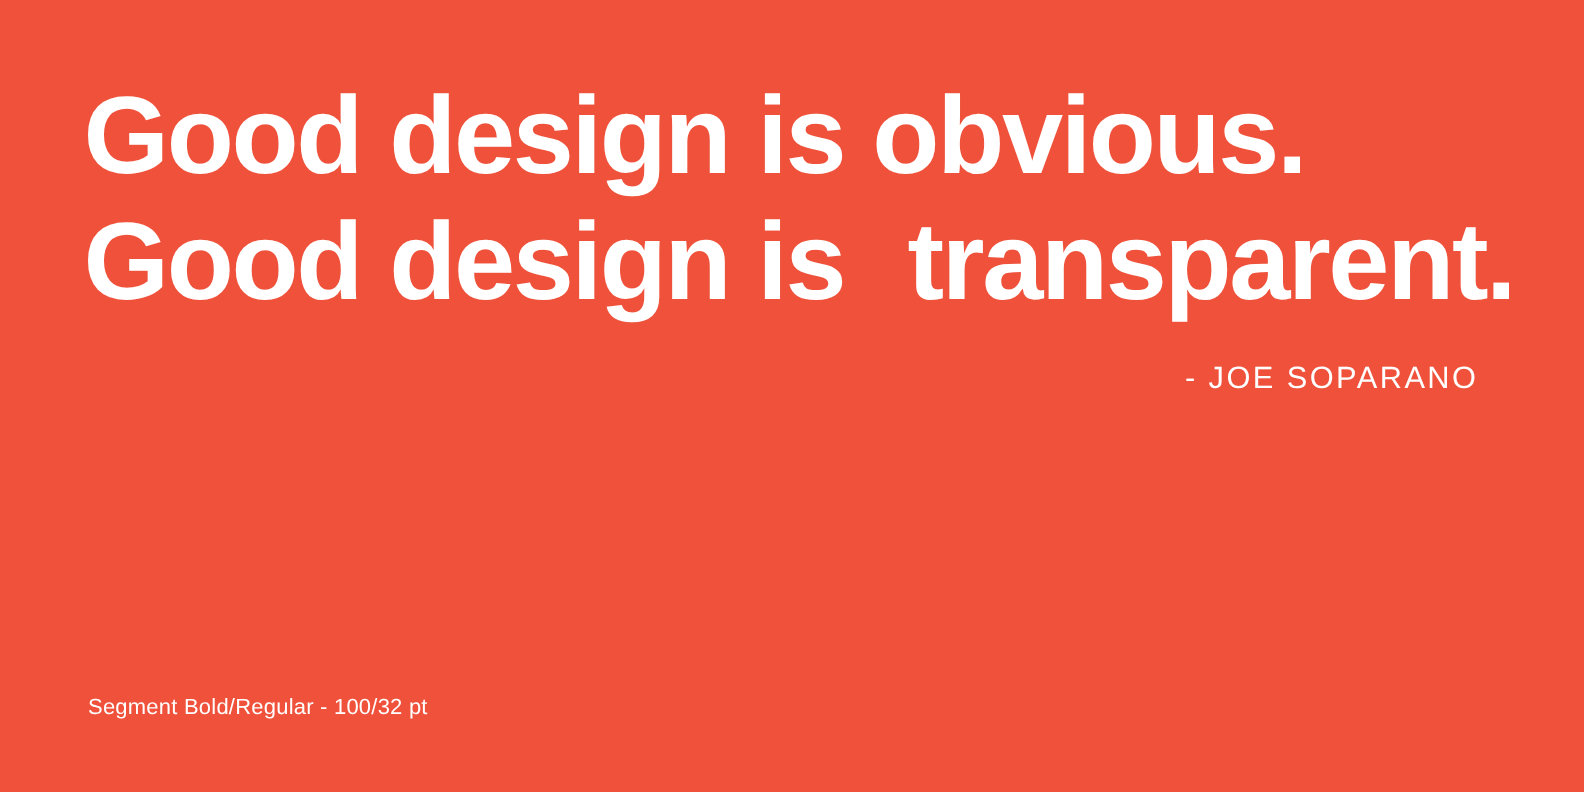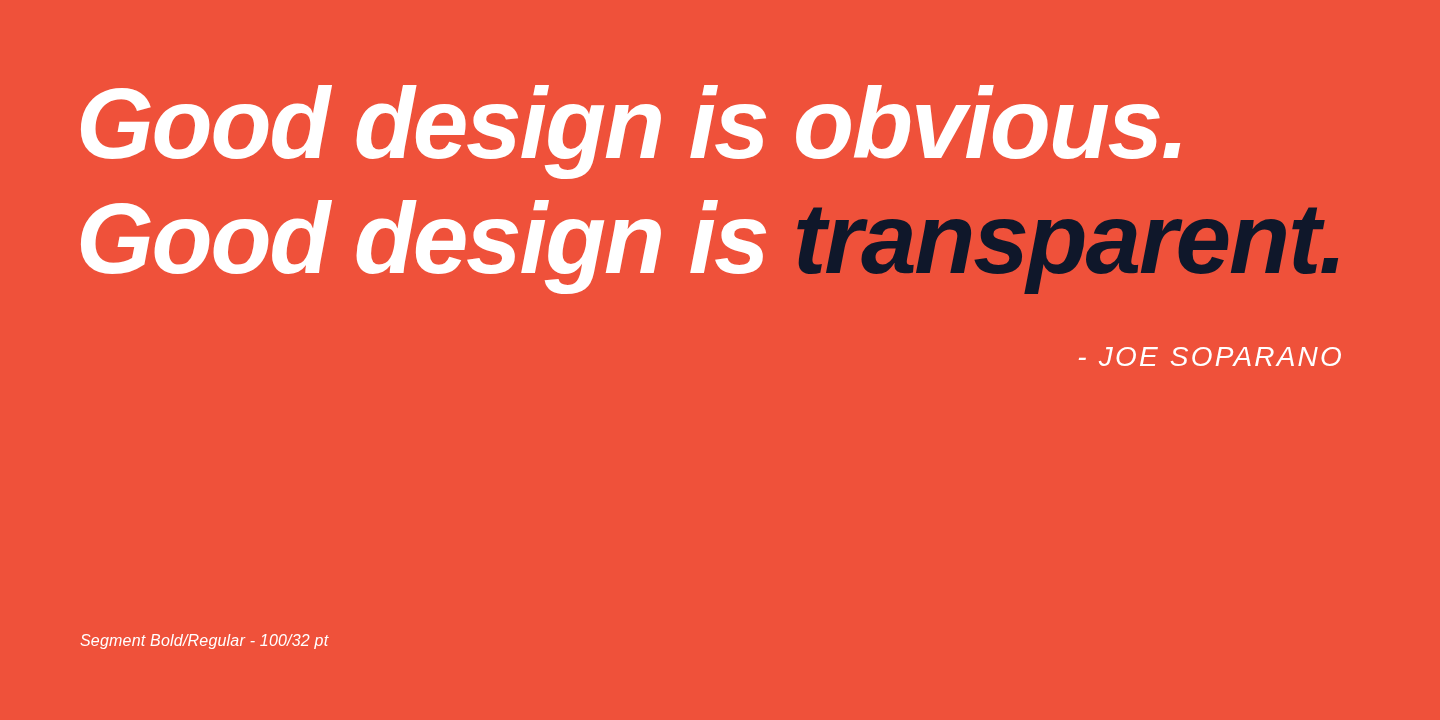--- a/index.html
+++ b/index.html
@@ -15,21 +15,20 @@
     font-family: "Liberation Sans", sans-serif;
     background: #ef513a;
   }
 
   .slide {
     position: relative;
     width: 1440px;
     height: 720px;
     background: #ef513a;
     box-sizing: border-box;
-    font-style: italic;
   }
 
   
   .headline {
     position: absolute;
     left: 76px;
     top: 66px;
     width: 1300px;
     margin: 0;
     padding: 0;
@@ -40,43 +39,44 @@
     color: #ffffff;
     white-space: nowrap;
   }
 
   .headline-line {
     display: block;
     white-space: nowrap;
   }
 
   .word-accent {
-    color: #0f172a;
+    color: #ffffff;
+    margin-left: 32px;
   }
 
   
   .attribution {
     position: absolute;
     left: 0;
-    top: 341px;
+    top: 328px;
     width: 1344px;
     text-align: right;
     font-size: 28px;
     font-weight: 300;
     letter-spacing: 2.2px;
     color: #ffffff;
     white-space: nowrap;
   }
 
   
   .footer-caption {
     position: absolute;
     left: 80px;
     top: 632px;
-    font-size: 16px;
+    font-size: 20px;
     font-weight: 300;
     letter-spacing: 0.2px;
     color: #ffffff;
     white-space: nowrap;
   }
 </style>
 </head>
 <body>
 
 <div class="slide">

